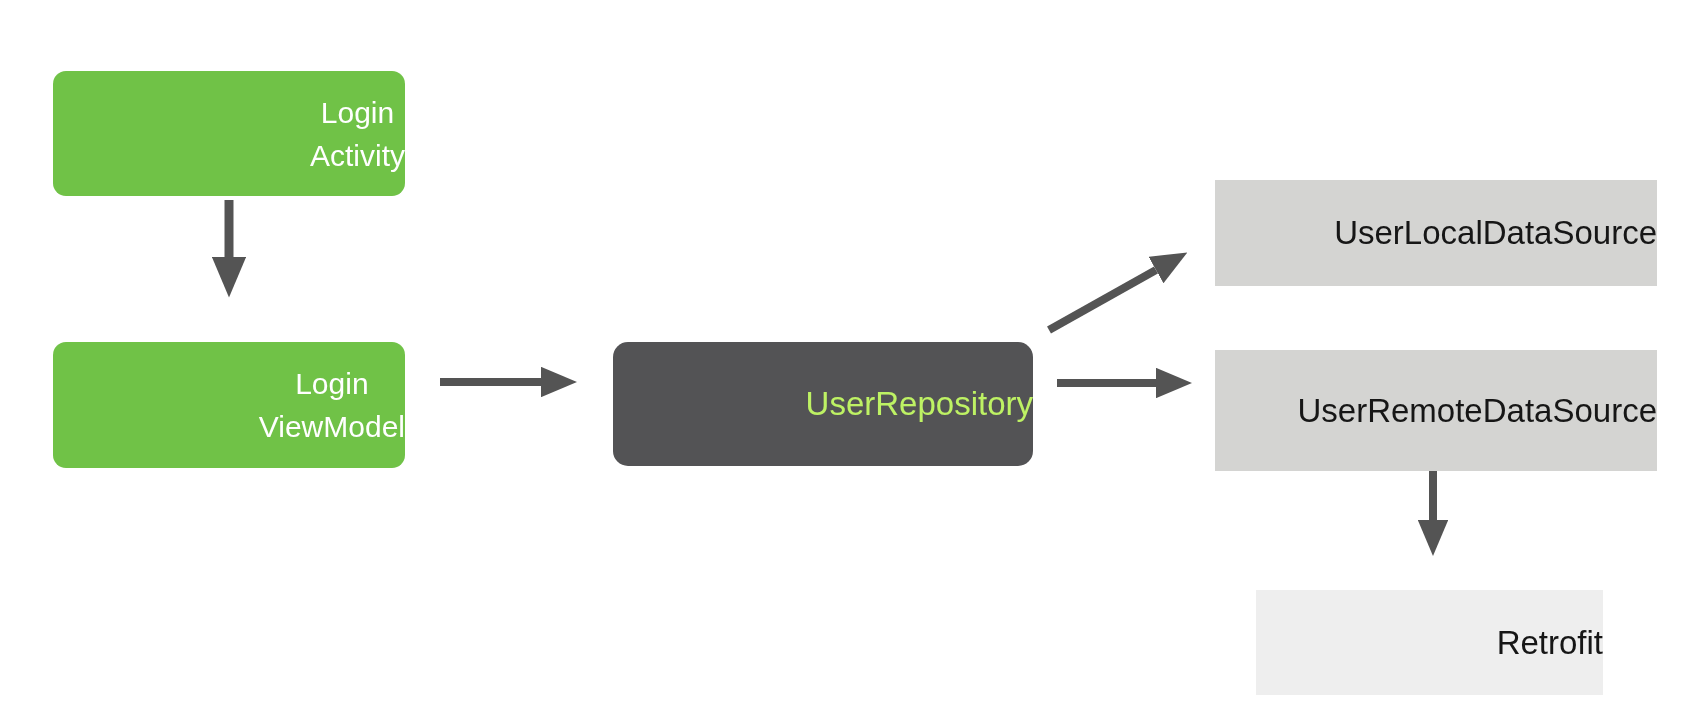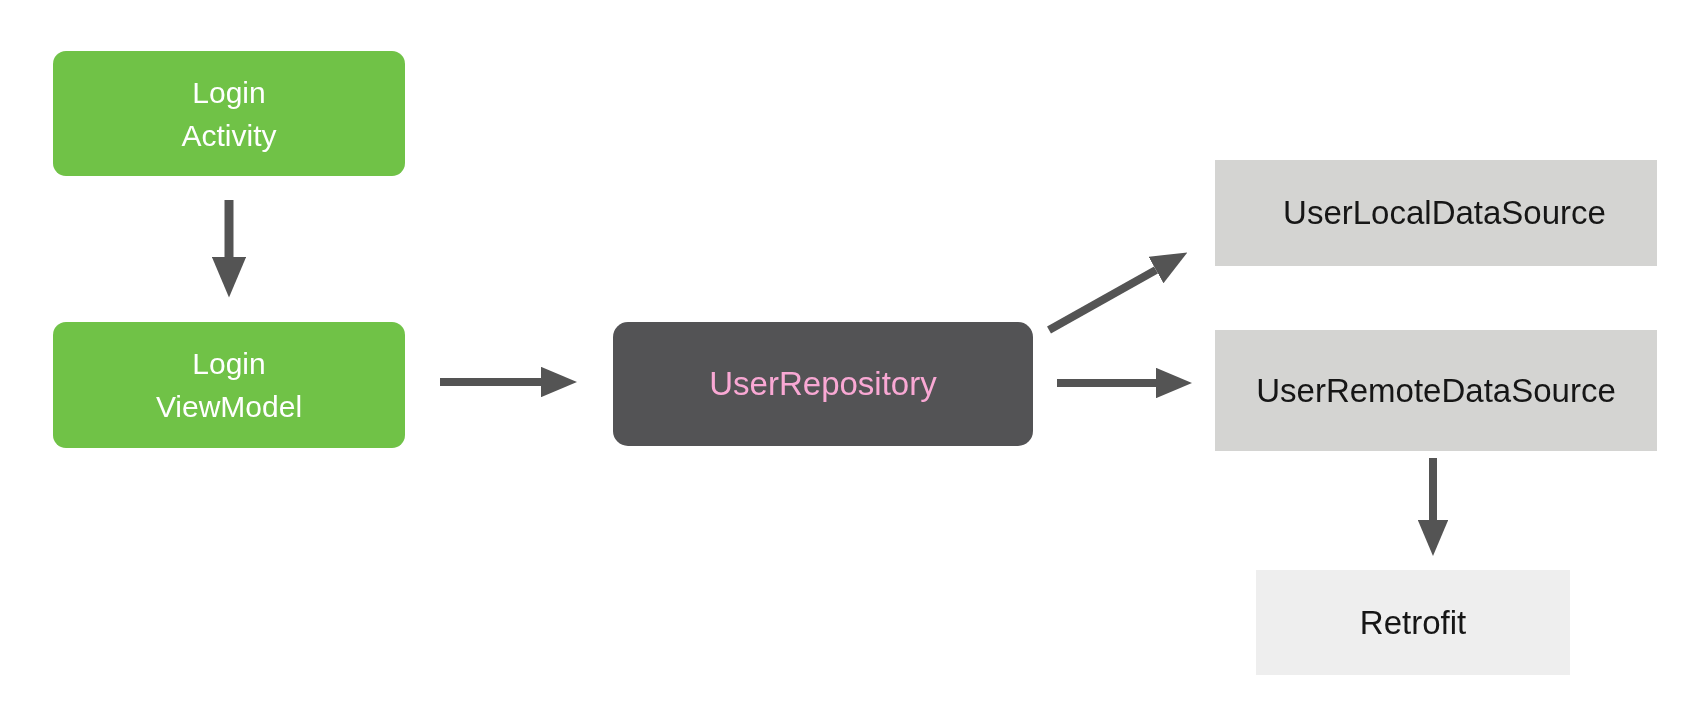--- a/index.html
+++ b/index.html
@@ -12,54 +12,55 @@
     position: relative;
     width: 1705px;
     height: 726px;
     background: #ffffff;
     overflow: hidden;
   }
   .node {
     position: absolute;
     display: flex;
     align-items: center;
-    justify-content: center;
+    justify-content: flex-end;
     text-align: center;
     white-space: pre-line;
     box-sizing: border-box;
+    margin-top: 20px;
   }
   .node-green {
     background: #70C247;
     color: #ffffff;
     border-radius: 13px;
     font-size: 30px;
     line-height: 43px;
   }
   .node-dark {
     background: #535355;
-    color: #f9a8d4;
+    color: #bef264;
     border-radius: 15px;
     font-size: 33px;
   }
   .node-gray {
     background: #D4D4D2;
     color: #161616;
     font-size: 33px;
   }
   .node-lightgray {
     background: #EEEEEE;
     color: #161616;
     font-size: 33px;
   }
   #login-activity   { left: 53px;   top: 51px;  width: 352px; height: 125px; }
   #login-viewmodel  { left: 53px;   top: 322px; width: 352px; height: 126px; }
   #user-repository  { left: 613px;  top: 322px; width: 420px; height: 124px; }
   #user-local-ds    { left: 1215px; top: 160px; width: 442px; height: 106px; padding-left: 17px; }
   #user-remote-ds   { left: 1215px; top: 330px; width: 442px; height: 121px; }
-  #retrofit         { left: 1256px; top: 570px; width: 314px; height: 105px; }
+  #retrofit         { left: 1256px; top: 570px; width: 347px; height: 105px; }
   .arrow-layer {
     position: absolute;
     left: 0; top: 0;
     width: 1705px;
     height: 726px;
     pointer-events: none;
   }
   .arrow-layer line {
     stroke: #545454;
   }

